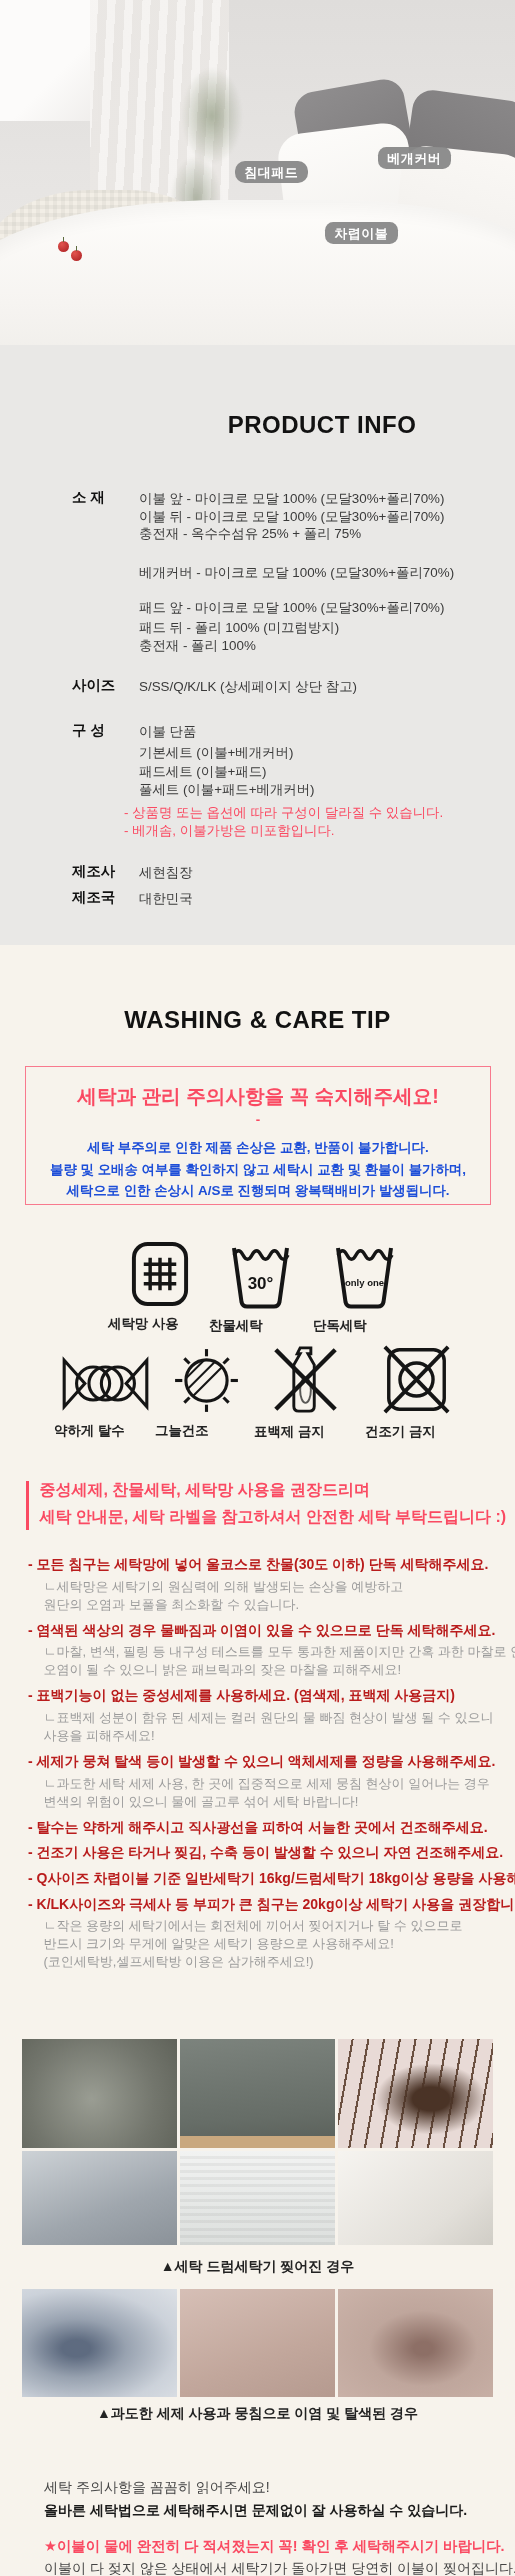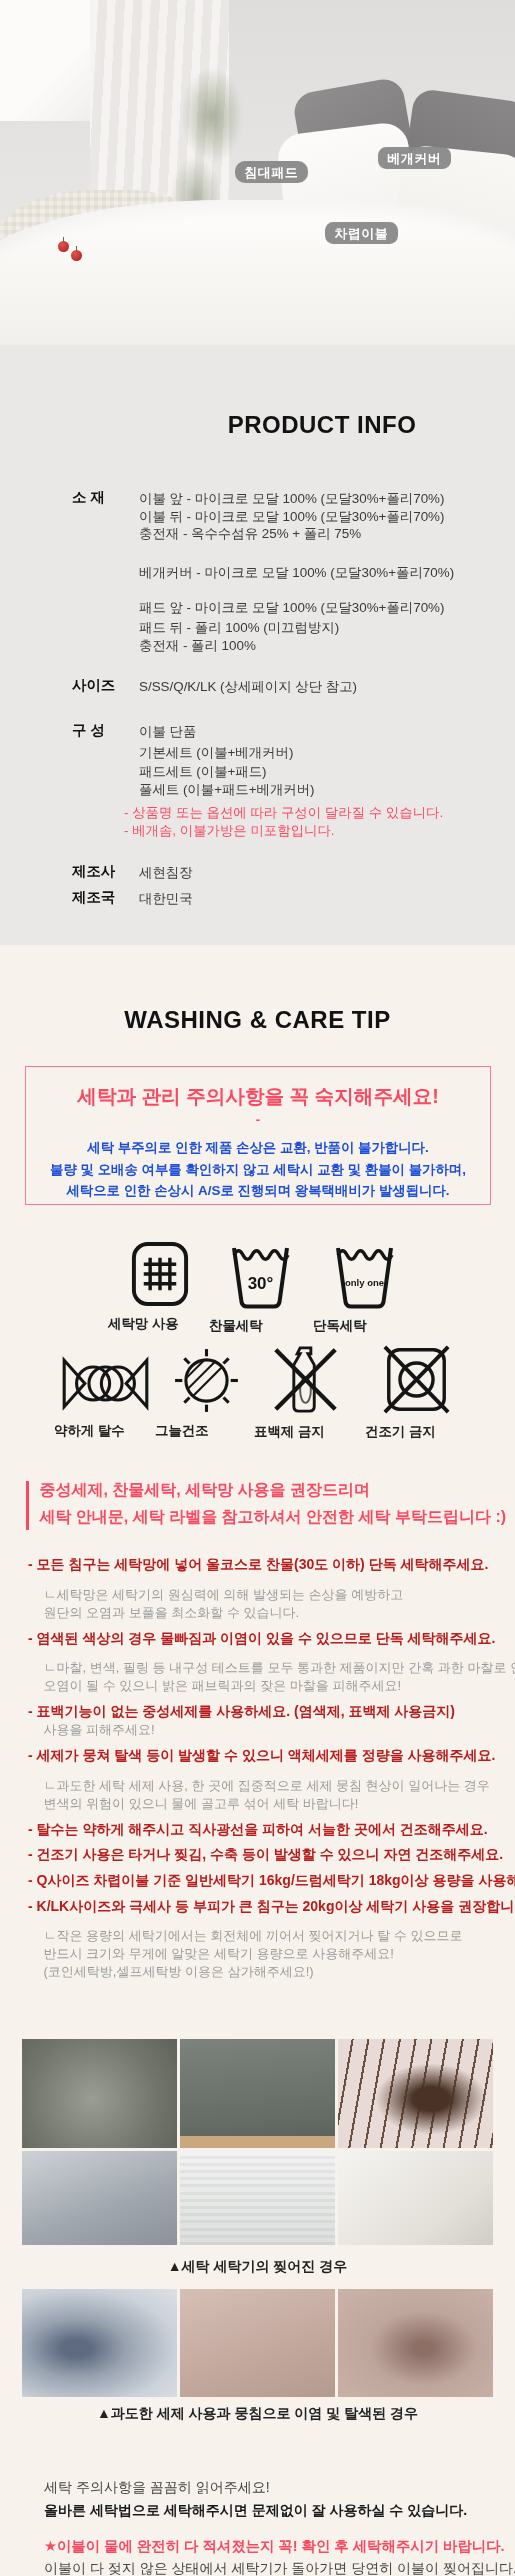--- a/index.html
+++ b/index.html
@@ -49,21 +49,21 @@
   .pb-line{position:absolute;width:100%;text-align:center;font-size:13.4px;font-weight:bold;color:#1d4ed8;}
   .iconblock{position:absolute;text-align:left;}
   .iconblock svg{display:block;margin:0 auto;}
   .icon-label{font-size:13.4px;font-weight:bold;color:#222;margin-top:7.2px;}
   .recommend{position:absolute;top:535px;left:26px;width:464px;}
   .rec-bar{position:absolute;left:0;top:1px;width:3.1px;height:49px;background:#fa4a62;}
   .rec-l{position:absolute;left:13.4px;font-size:16px;font-weight:bold;color:#fa4a62;white-space:nowrap;}
   .carelist{position:absolute;top:611px;left:28px;width:464px;}
   .care-item{margin-bottom:8.2px;}
   .care-main{font-size:14px;font-weight:800;color:#b91c1c;line-height:17.5px;white-space:nowrap;}
-  .care-sub{font-size:13px;color:#9b9b9b;line-height:18px;margin-left:15.5px;margin-top:12px;white-space:nowrap;}
+  .care-sub{font-size:13px;color:#9b9b9b;line-height:18px;margin-left:15.5px;margin-top:4px;white-space:nowrap;}
   .grid{position:absolute;left:21.6px;width:472px;display:flex;flex-wrap:wrap;gap:3.1px;}
   .ph{width:155px;}
   .caption{position:absolute;width:100%;text-align:center;font-size:14px;font-weight:bold;color:#222;}
   .p1{background:radial-gradient(circle at 45% 55%,#9a9d93 0%,#73766d 60%,#5f6259 100%);}
   .p2{background:linear-gradient(0deg,#c9a87f 0 11%,transparent 11%),linear-gradient(175deg,#7c837d,#666d67 70%,#585e58);}
   .p3{background:radial-gradient(ellipse at 60% 55%,#4a3326 0 14%,rgba(74,51,38,0) 42%),
        repeating-linear-gradient(100deg,#e8dad6 0 13.4px,#6b5041 13.4px 15.5px);}
   .p4{background:linear-gradient(160deg,#cdd2d6,#9fa6ad 60%,#8b9299);}
   .p5{background:repeating-linear-gradient(0deg,rgba(0,0,0,.05) 0 3.1px,transparent 3.1px 7.2px),linear-gradient(180deg,#f2f3f2,#dcdfdd);}
   .p6{background:linear-gradient(140deg,#f6f4f0,#e2dfd9 70%,#d0cdc6);}
@@ -233,20 +233,21 @@
       <div class="care-sub">ㄴ세탁망은 세탁기의 원심력에 의해 발생되는 손상을 예방하고</div>
       <div class="care-sub" style="margin-top:0;">원단의 오염과 보풀을 최소화할 수 있습니다.</div>
     </div>
     <div class="care-item">
       <div class="care-main">- 염색된 색상의 경우 물빠짐과 이염이 있을 수 있으므로 단독 세탁해주세요.</div>
       <div class="care-sub">ㄴ마찰, 변색, 필링 등 내구성 테스트를 모두 통과한 제품이지만 간혹 과한 마찰로 인해</div>
       <div class="care-sub" style="margin-top:0;">오염이 될 수 있으니 밝은 패브릭과의 잦은 마찰을 피해주세요!</div>
     </div>
     <div class="care-item">
       <div class="care-main">- 표백기능이 없는 중성세제를 사용하세요. (염색제, 표백제 사용금지)</div>
+      <div class="care-sub">ㄴ표백제 성분이 함유 된 세제는 컬러 원단의 물 빠짐 현상이 발생 될 수 있으니</div>
       <div class="care-sub" style="margin-top:0;">사용을 피해주세요!</div>
     </div>
     <div class="care-item">
       <div class="care-main">- 세제가 뭉쳐 탈색 등이 발생할 수 있으니 액체세제를 정량을 사용해주세요.</div>
       <div class="care-sub">ㄴ과도한 세탁 세제 사용, 한 곳에 집중적으로 세제 뭉침 현상이 일어나는 경우</div>
       <div class="care-sub" style="margin-top:0;">변색의 위험이 있으니 물에 골고루 섞어 세탁 바랍니다!</div>
     </div>
     <div class="care-item">
       <div class="care-main">- 탈수는 약하게 해주시고 직사광선을 피하여 서늘한 곳에서 건조해주세요.</div>
     </div>
@@ -265,21 +266,21 @@
   </div>
 
   <div class="grid" style="top:1094px;">
     <div class="ph p1" style="height:109px;"></div>
     <div class="ph p2" style="height:109px;"></div>
     <div class="ph p3" style="height:109px;"></div>
     <div class="ph p4" style="height:94px;"></div>
     <div class="ph p5" style="height:94px;"></div>
     <div class="ph p6" style="height:94px;"></div>
   </div>
-  <div class="caption" style="top:1313px;">▲세탁 세탁기의 찢어진 경우</div>
+  <div class="caption" style="top:1313px;">▲세탁 드럼세탁기 찢어진 경우</div>
 
   <div class="grid" style="top:1344px;">
     <div class="ph p7" style="height:108px;"></div>
     <div class="ph p8" style="height:108px;"></div>
     <div class="ph p9" style="height:108px;"></div>
   </div>
   <div class="caption" style="top:1460px;">▲과도한 세제 사용과 뭉침으로 이염 및 탈색된 경우</div>
 
   <div class="outro">
     <div class="ot" style="top:0;">세탁 주의사항을 꼼꼼히 읽어주세요!</div>

